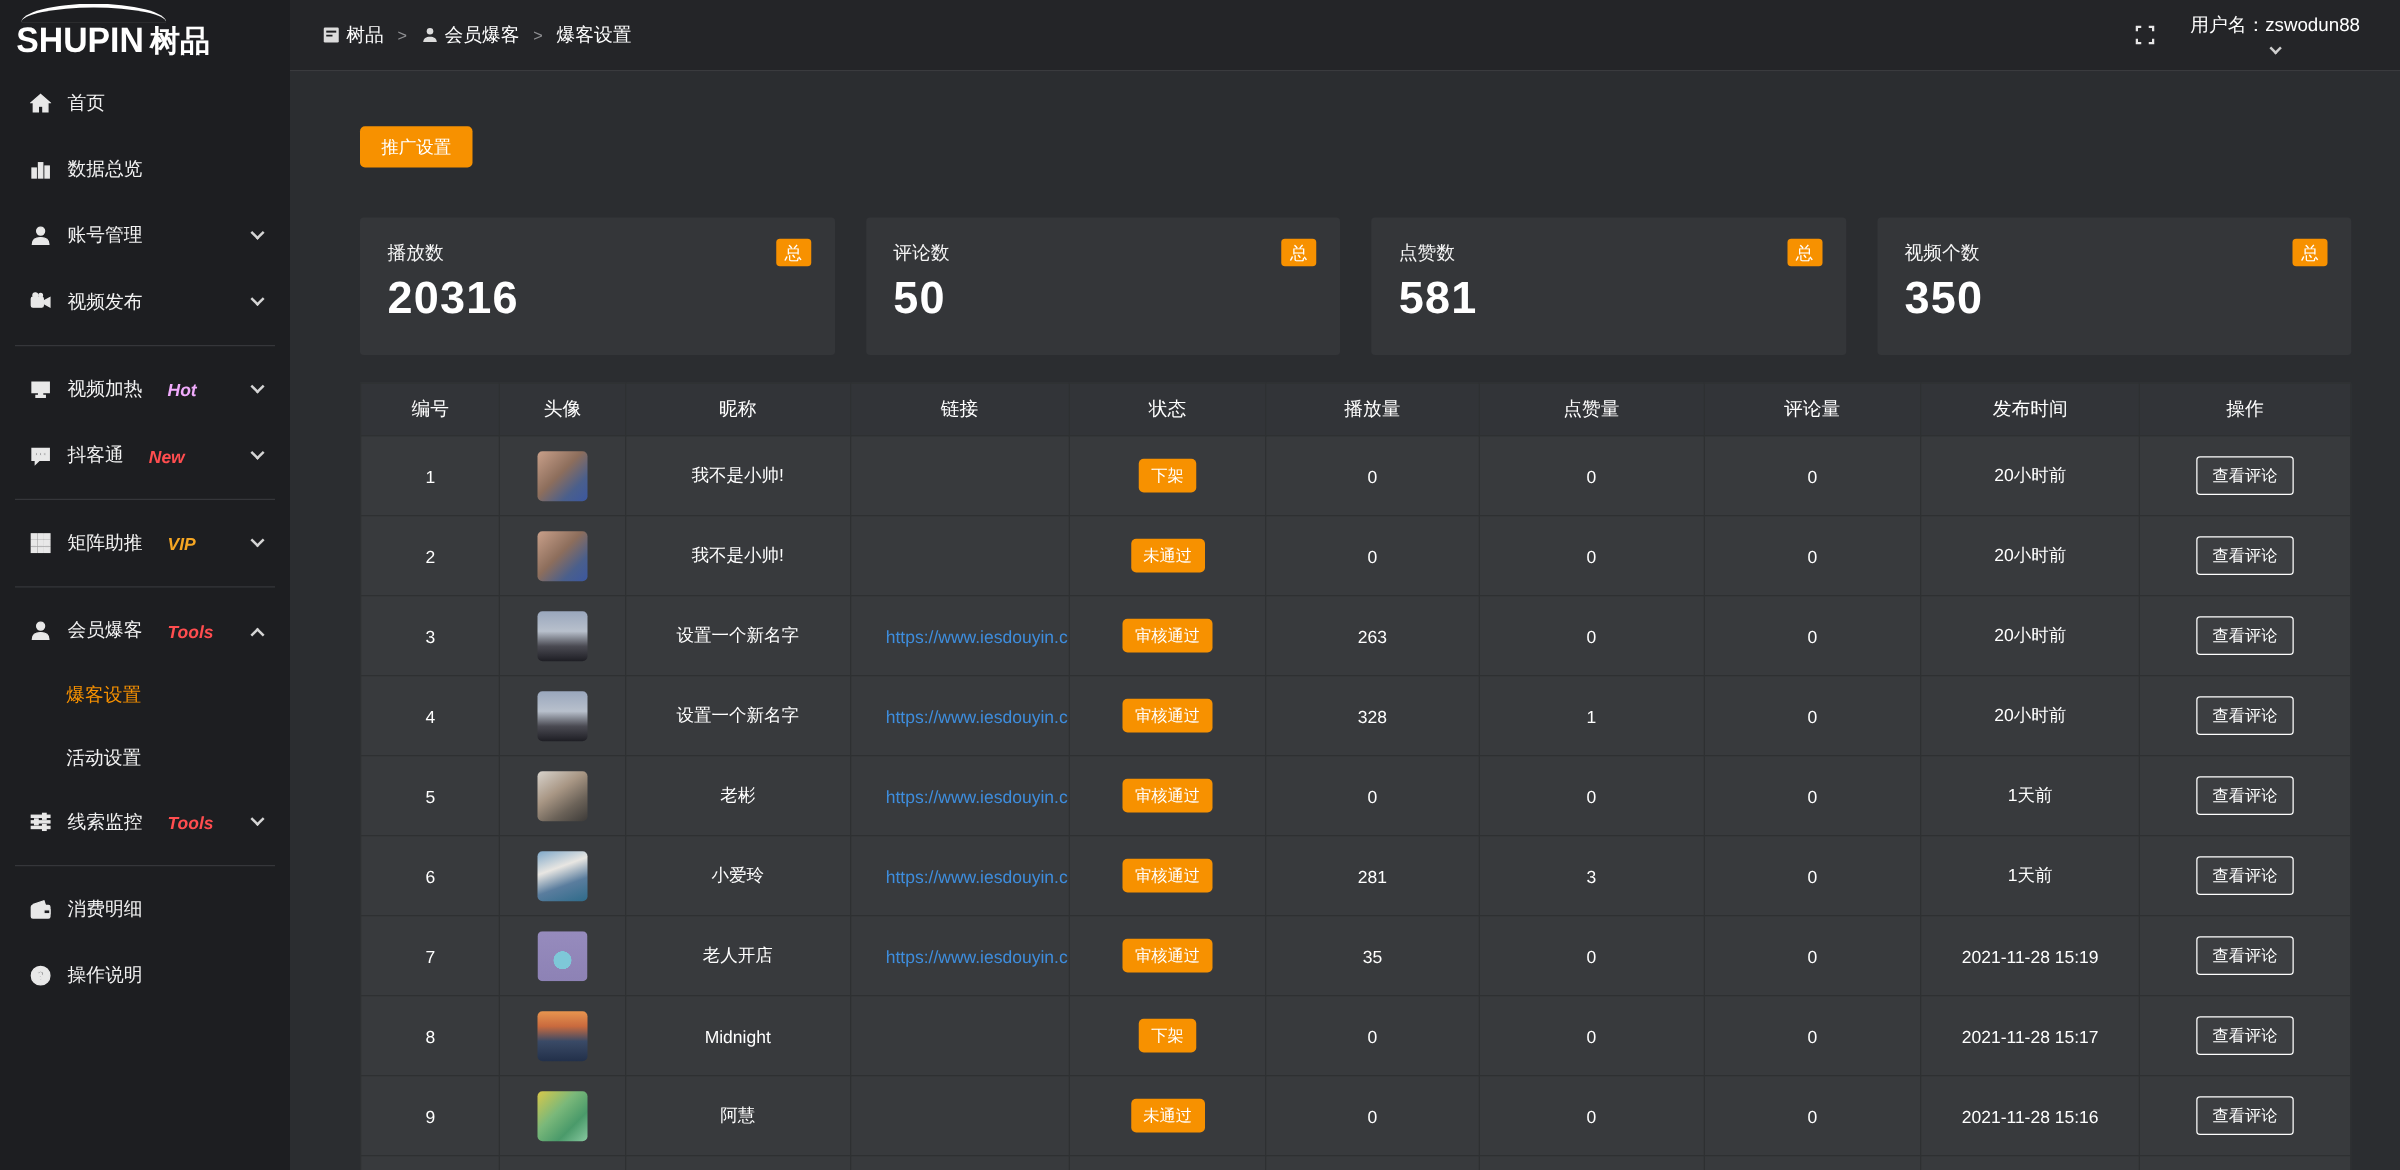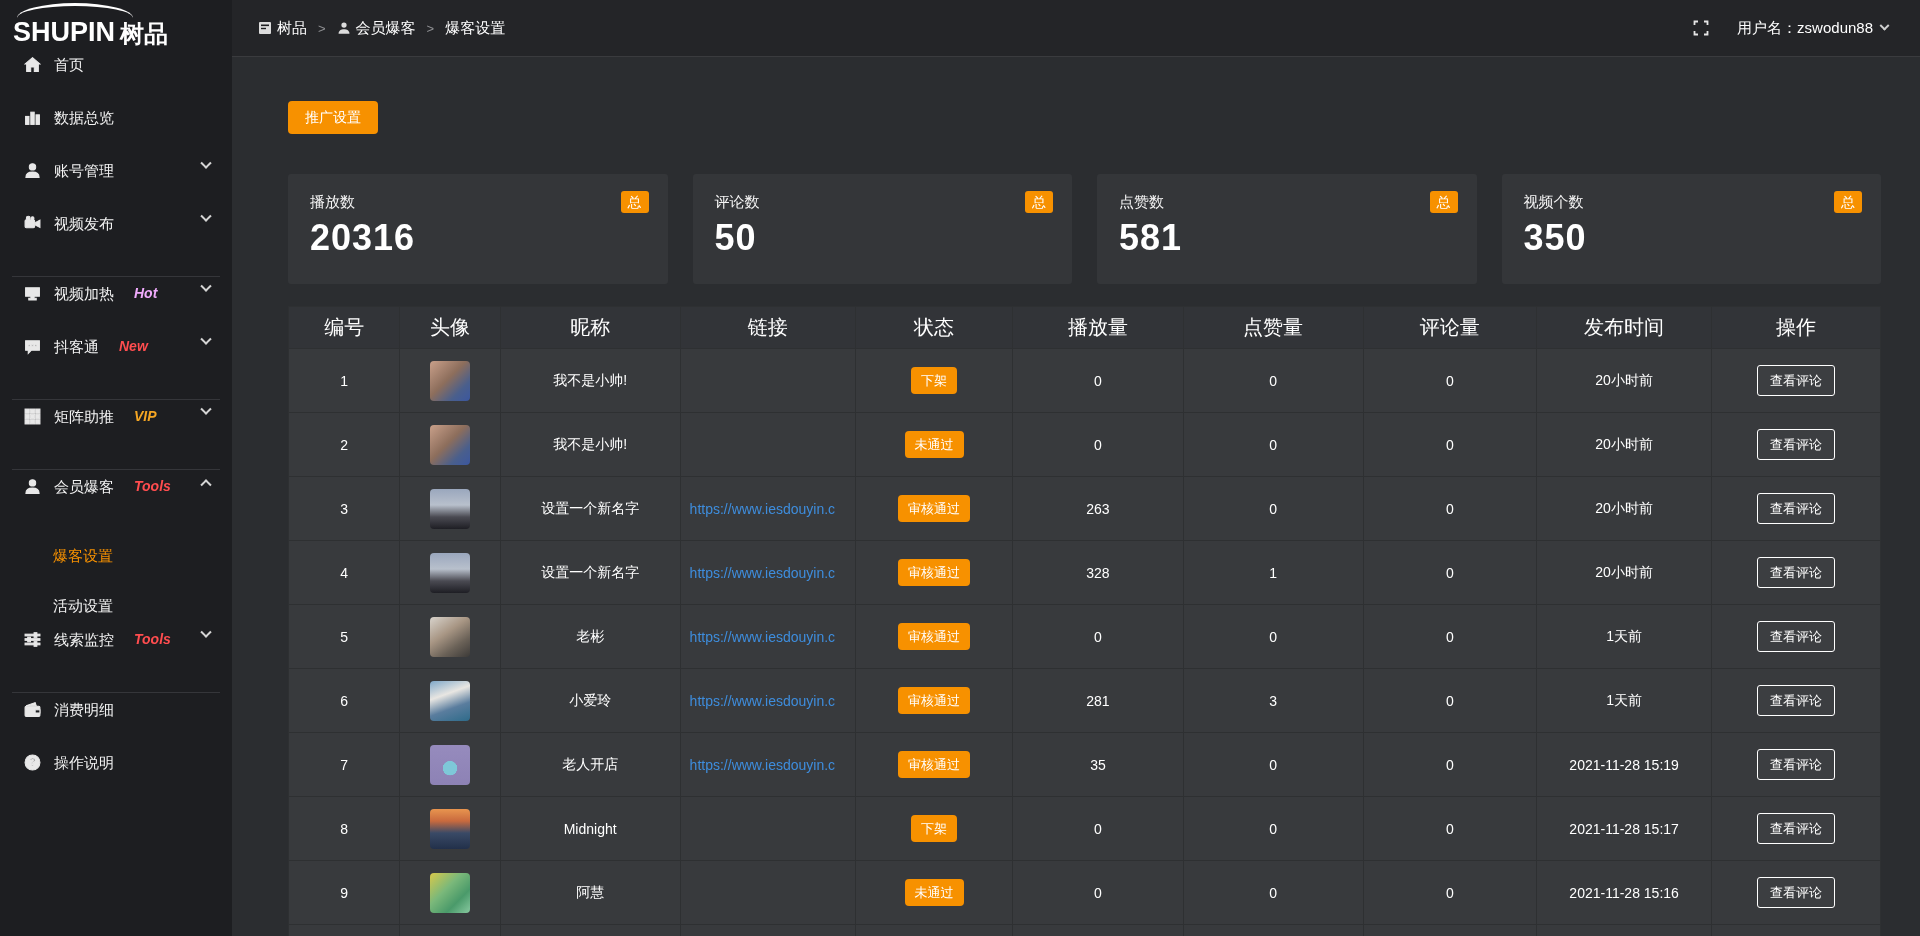--- a/index.html
+++ b/index.html
@@ -11,64 +11,64 @@
     display:flex;
   }
   
   .sidebar { width:232px; min-width:232px; height:100%; background:#1d1e21; overflow:hidden; }
   .logo { height:48px; display:flex; align-items:flex-end; padding:16px 0 2px 13px; position:relative; }
   .logo-arc { position:absolute; left:17px; top:3px; width:116px; height:15px;
               border-top:3px solid #fff; border-radius:58px 58px 0 0 / 15px 15px 0 0; }
   .logo-en { font-size:27px; font-weight:800; letter-spacing:0; line-height:1; transform:scaleY(1.05); }
   .logo-cn { font-size:24px; font-weight:700; margin-left:5px; line-height:1.05; }
   .menu { padding-top:8px; }
-  .menu-item { height:53px; display:flex; align-items:flex-start; padding:0 22px 0 24px;
+  .menu-item { height:53px; display:flex; align-items:center; padding:0 22px 0 24px;
                font-size:15px; color:#f2f2f2; cursor:pointer; }
   .menu-icon { width:17px; height:17px; margin-right:13px; flex:none; fill:#e8e8e8; stroke:#e8e8e8; }
   .menu-tag { font-style:italic; font-weight:bold; font-size:14px; margin-left:20px; }
   .chev { margin-left:auto; width:8px; height:8px; border-right:2px solid #d5d5d5;
           border-bottom:2px solid #d5d5d5; transform:rotate(45deg) translate(-2px,-2px); flex:none; }
   .chev.up { transform:rotate(-135deg) translate(-2px,-2px); }
   .menu-divider { height:1px; background:#35363a; margin:8px 12px; }
   .submenu-item { height:50px; display:flex; align-items:center; padding-left:53px;
                   font-size:15px; color:#f2f2f2; cursor:pointer; }
   .submenu-item.active { color:#f79100; }
   
   .main { flex:1; display:flex; flex-direction:column; height:100%; }
   .topbar { height:57px; background:#242528; border-bottom:1px solid #3a3b3e;
             display:flex; align-items:center; padding:0 32px 0 26px; flex:none; }
   .breadcrumb { display:flex; align-items:center; gap:11px; font-size:15px; }
   .crumb { display:flex; align-items:center; gap:5px; cursor:pointer; }
   .crumb-icon { width:14px; height:14px; fill:#dcdcdc; }
   .crumb-sep { color:#8f9093; font-size:13px; }
   .topbar-right { margin-left:auto; display:flex; align-items:center; gap:28px; }
   .fs-icon { width:16px; height:16px; fill:none; stroke:#e6e6e6; stroke-width:1.8; cursor:pointer; }
-  .username { font-size:15px; display:flex; align-items:center; gap:8px; cursor:pointer; }
+  .username { font-size:15px; display:flex; align-items:center; gap:8px; cursor:pointer;flex-direction:column; }
   .username .chev { margin-left:0; width:7px; height:7px; border-color:#cfcfcf; }
   
   .content { flex:1; padding:44px 39px 0 56px; overflow:hidden; }
   .promo-btn { background:#f79100; color:#fff; border:none; border-radius:4px; height:33px;
                padding:0 17px; font-size:14px; cursor:pointer; font-family:inherit; }
   .stats { display:flex; gap:25px; margin-top:40px; }
   .stat-card { flex:1; background:#343639; border-radius:3px; height:110px;
                padding:19px 22px; position:relative; }
   .stat-label { font-size:15px; color:#f5f5f5; }
   .stat-value { font-size:36px; margin-top:5px; font-weight:700; letter-spacing:1px; }
   .stat-badge { position:absolute; top:17px; right:19px; background:#f79100; color:#fff;
                 font-size:14px; padding:4px 7px; border-radius:3px; line-height:1; }
   
   .data-table { width:100%; border-collapse:collapse; margin-top:22px; table-layout:fixed;
                 background:#383a3d; }
-  .data-table th { height:42px; background:#323438; font-weight:400; font-size:20px;
+  .data-table th { height:42px; background:#323438; font-weight:400; font-size:15px;
                    color:#fff; border:1px solid #2e3032; }
   .data-table td { height:64px; text-align:center; font-size:14px; color:#fff;
                    border:1px solid #2e3032; overflow:hidden; }
   .avatar { width:40px; height:40px; border-radius:4px; margin:0 auto; }
   td.link-cell { text-align:left; padding:0 2px 0 9px; color:#3e8ddd; white-space:nowrap; }
-  .link-text { color:#3e8ddd; text-decoration:none; cursor:pointer; }
+  .link-text { color:#3e8ddd; text-decoration:none; cursor:pointer;margin-left:19px; }
   .status-badge { display:inline-block; background:#f79100; color:#fff; font-size:13px;
                   padding:7px 10px; border-radius:4px; line-height:1; cursor:default; }
   .action-btn { display:inline-block; background:#3c3e41; border:1px solid #ffffff; color:#fff;
                 font-size:13px; padding:8px 12px; border-radius:3px; cursor:pointer;
                 font-family:inherit; line-height:1; }
 </style>
 </head>
 <body>
 
 <aside class="sidebar">

